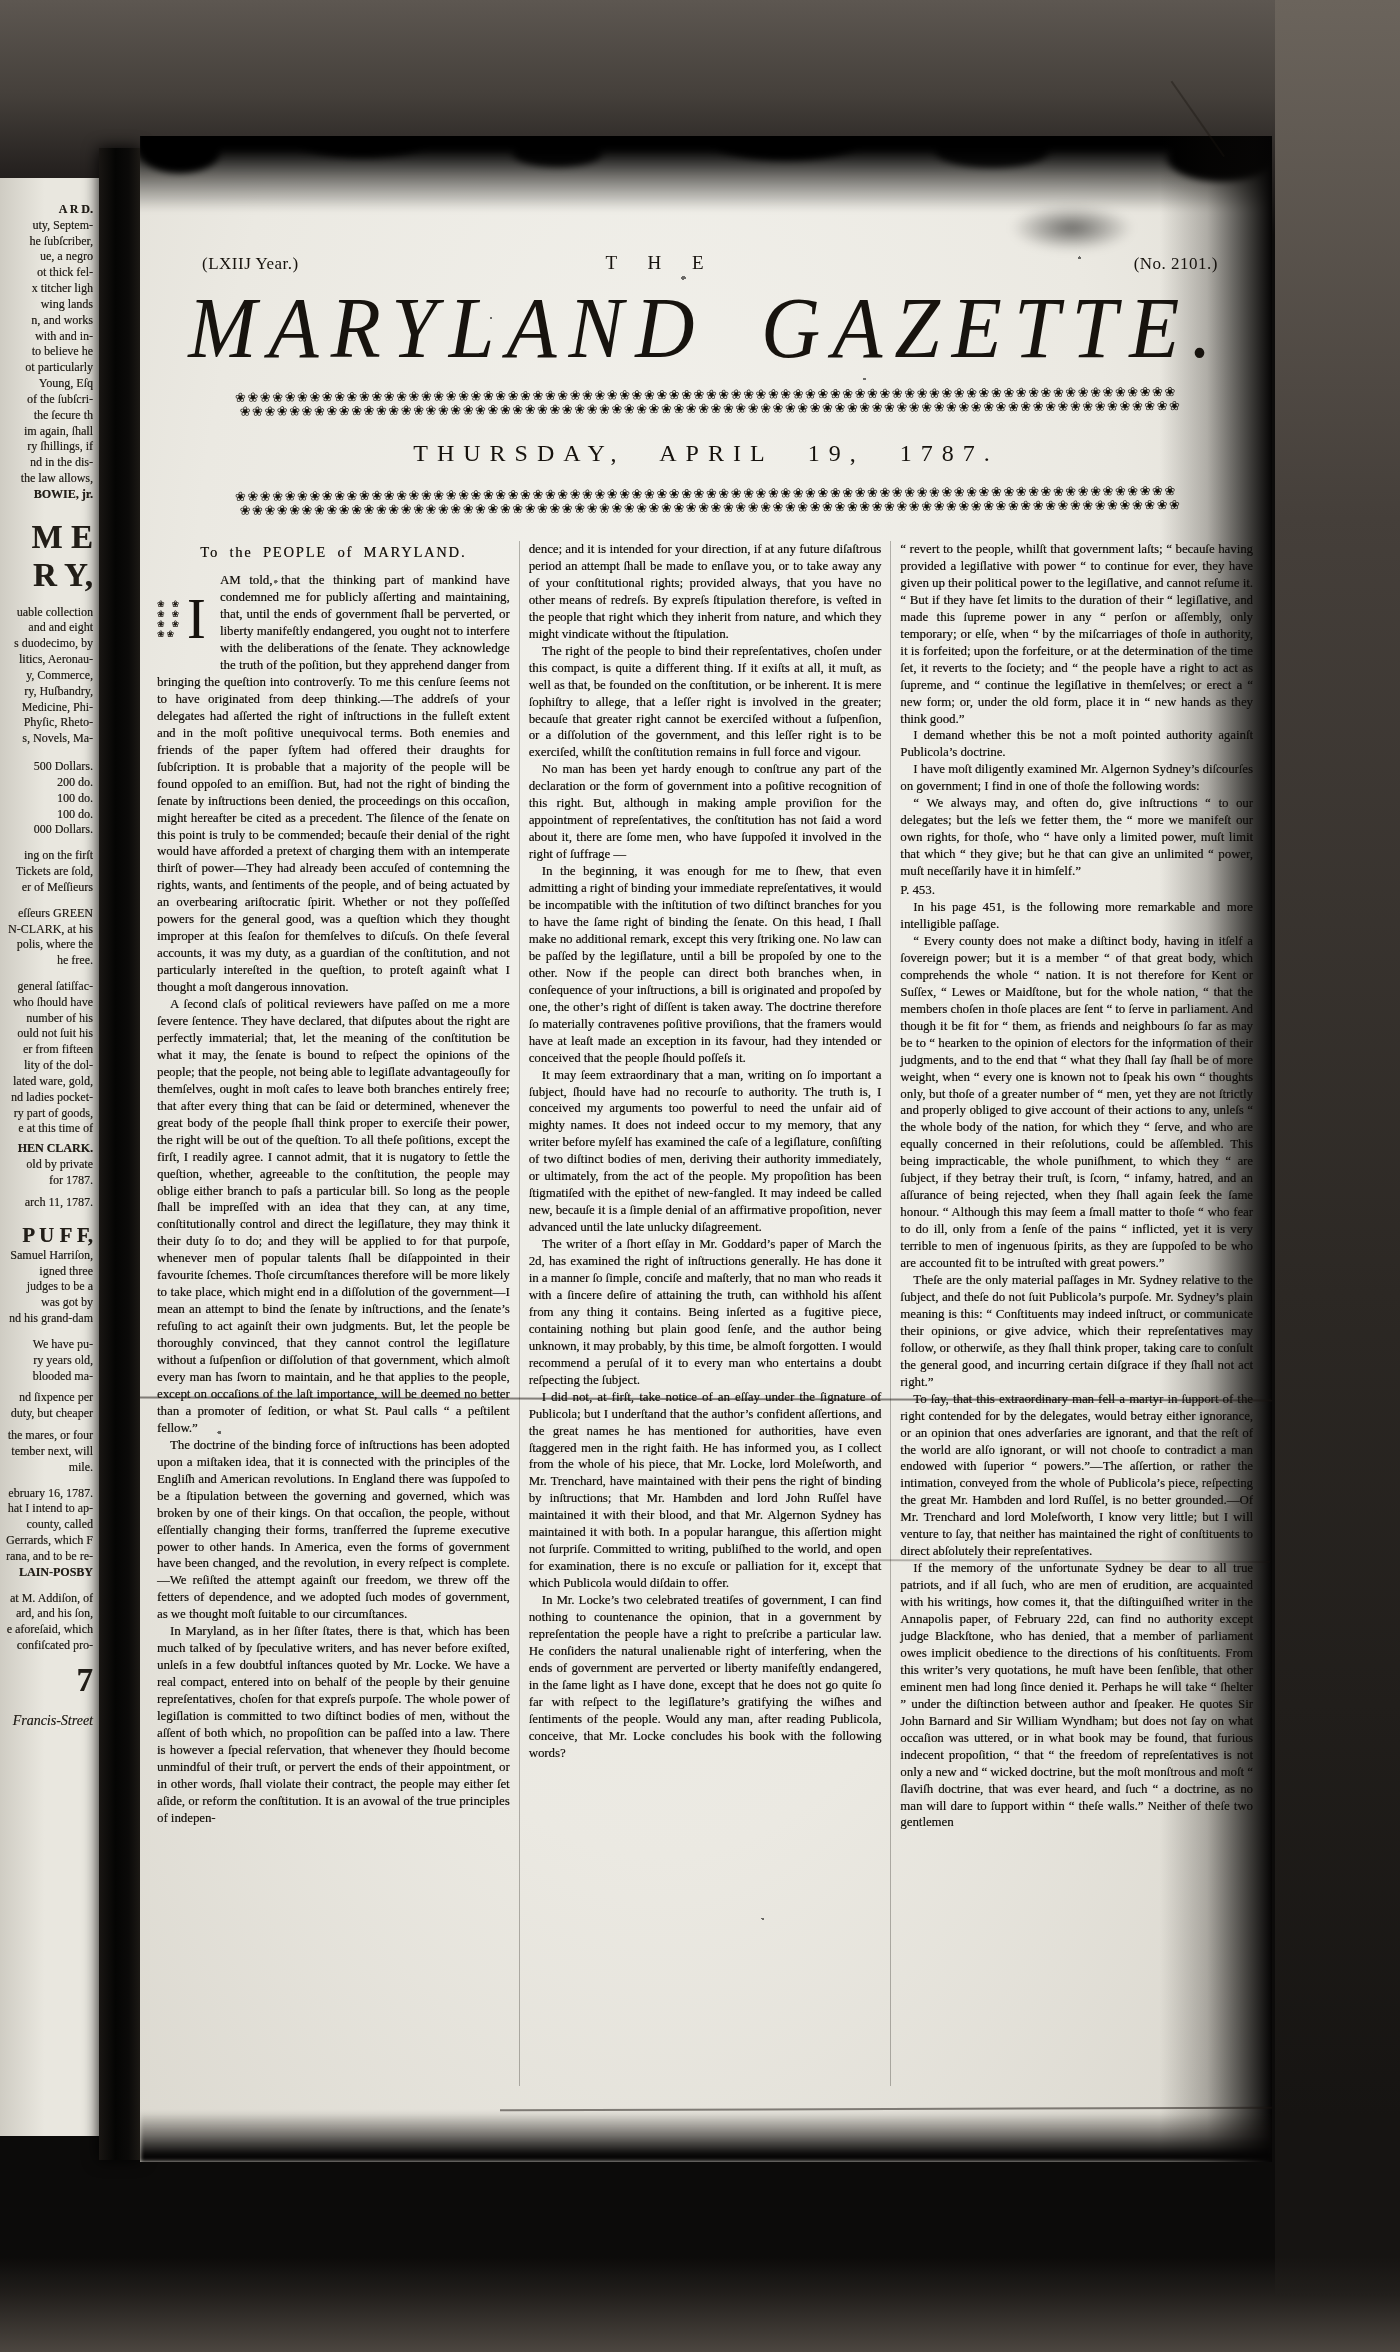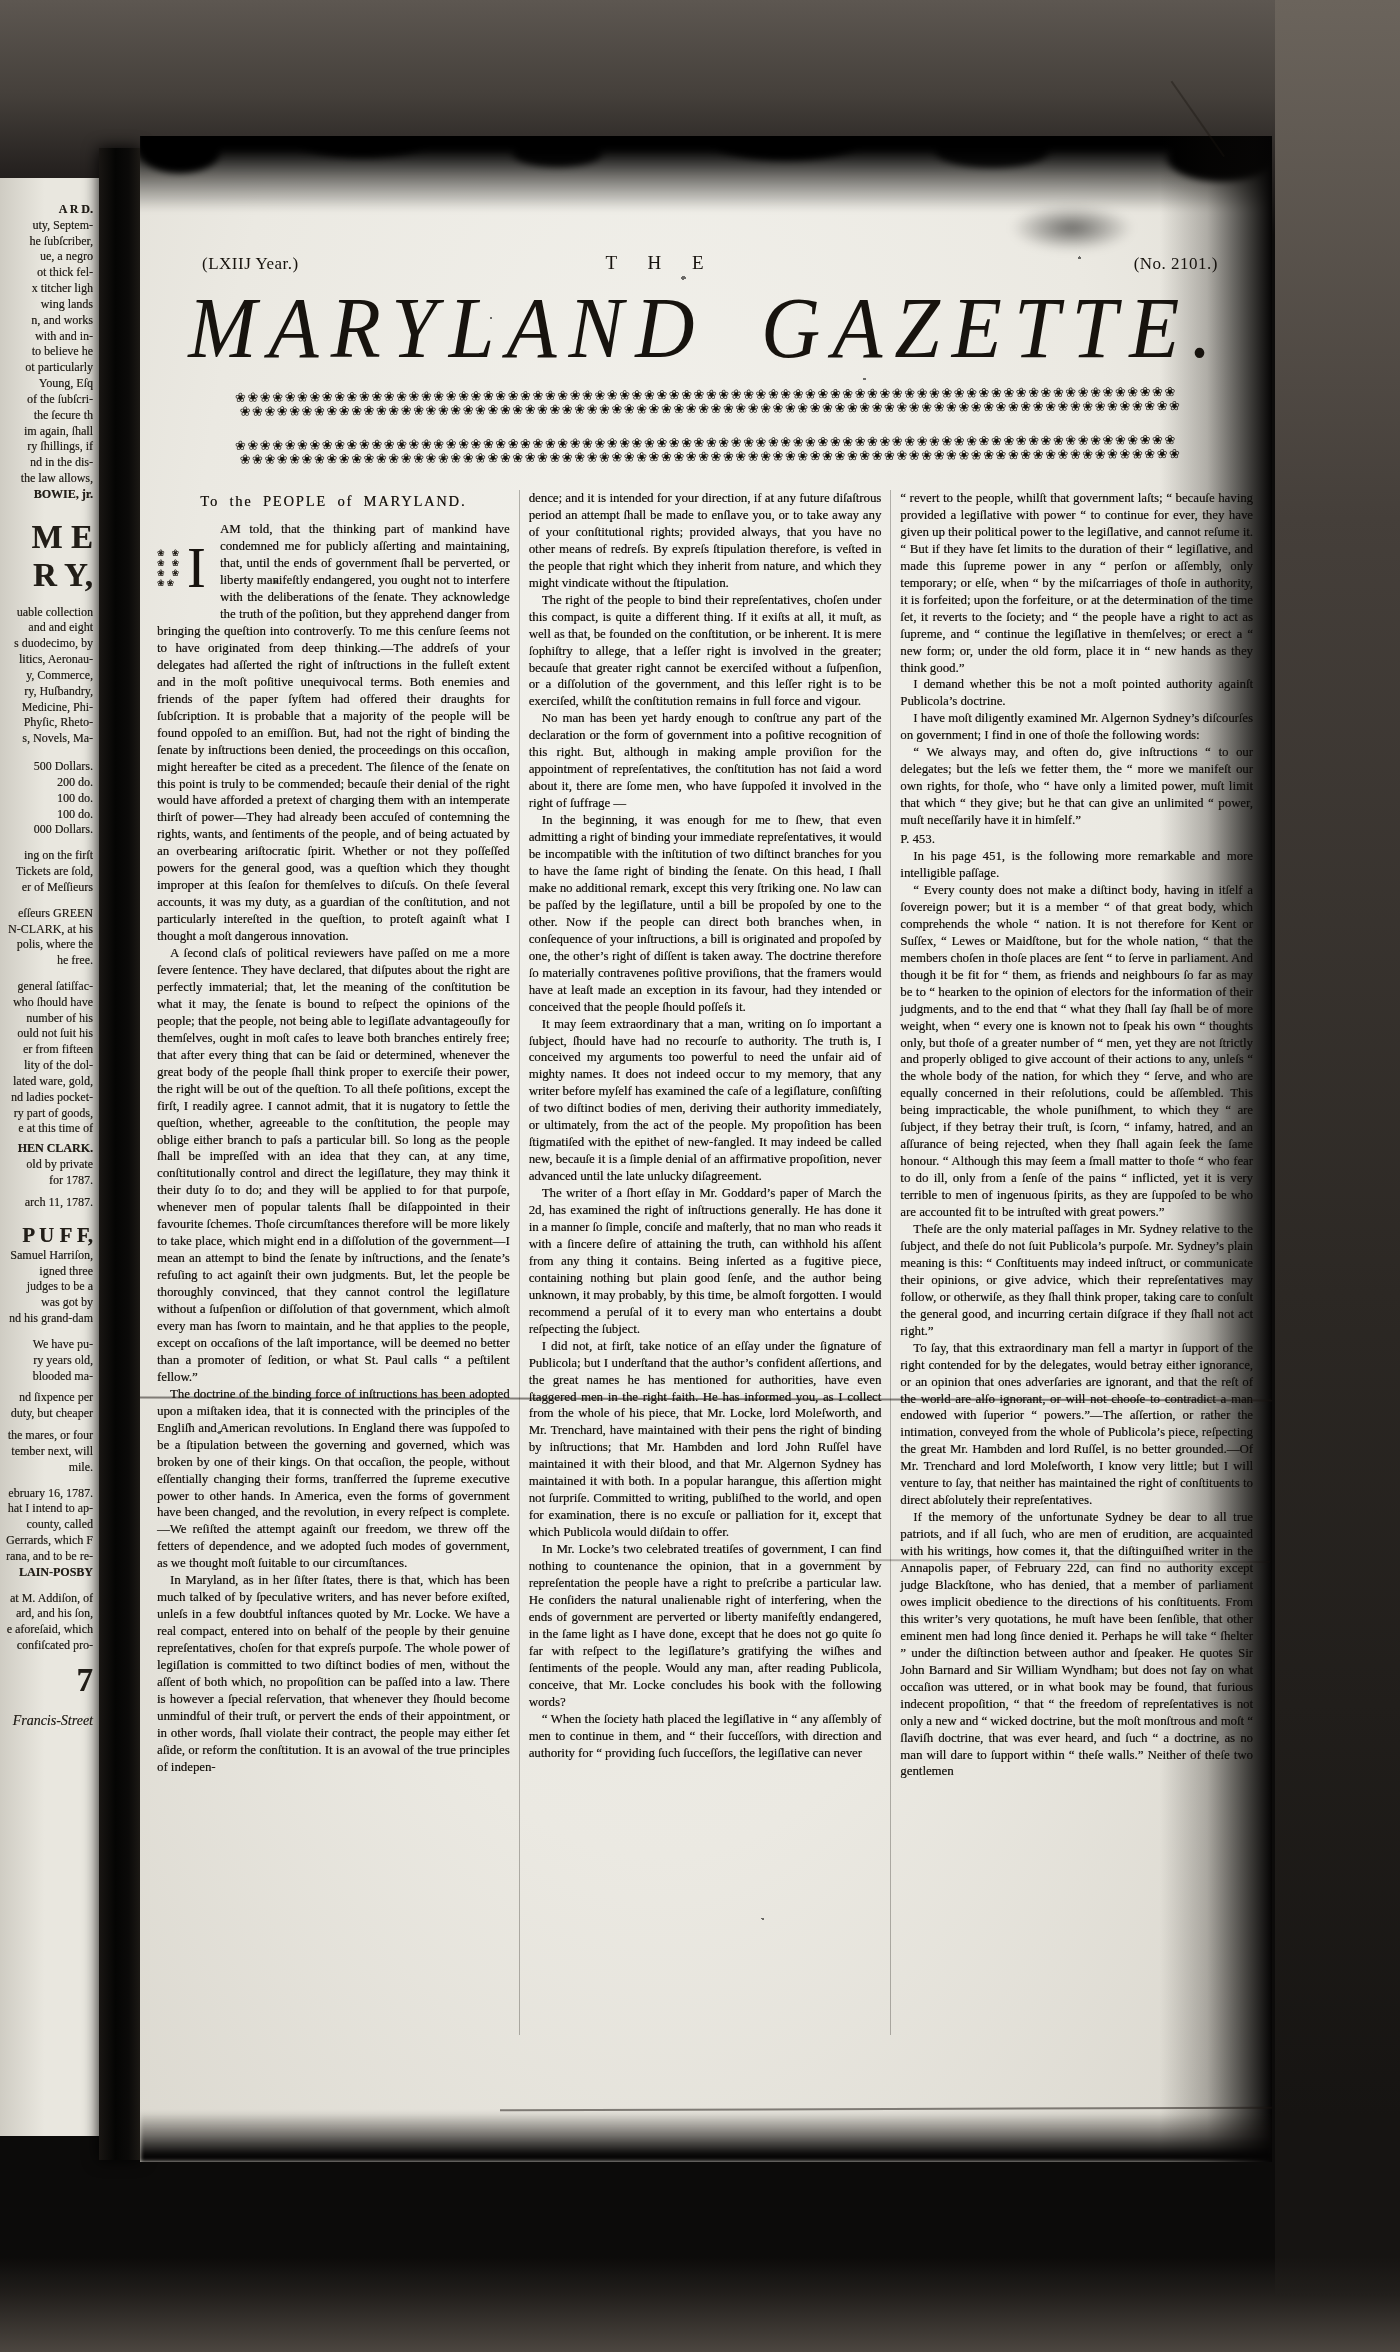--- a/index.html
+++ b/index.html
@@ -197,20 +197,21 @@
       <span>(No. 2101.)</span>
     </div>
 
     <div class="masthead">MARYLAND GAZETTE.</div>
 
     <div class="ornament-band">
       <span class="ornament-row">❀❀❀❀❀❀❀❀❀❀❀❀❀❀❀❀❀❀❀❀❀❀❀❀❀❀❀❀❀❀❀❀❀❀❀❀❀❀❀❀❀❀❀❀❀❀❀❀❀❀❀❀❀❀❀❀❀❀❀❀❀❀❀❀❀❀❀❀❀❀❀❀❀❀❀❀</span>
       <span class="ornament-row">❀❀❀❀❀❀❀❀❀❀❀❀❀❀❀❀❀❀❀❀❀❀❀❀❀❀❀❀❀❀❀❀❀❀❀❀❀❀❀❀❀❀❀❀❀❀❀❀❀❀❀❀❀❀❀❀❀❀❀❀❀❀❀❀❀❀❀❀❀❀❀❀❀❀❀❀</span>
     </div>
 
+    <div class="dateline">THURSDAY, APRIL 19, 1787.</div>
 
     <div class="ornament-band second">
       <span class="ornament-row">❀❀❀❀❀❀❀❀❀❀❀❀❀❀❀❀❀❀❀❀❀❀❀❀❀❀❀❀❀❀❀❀❀❀❀❀❀❀❀❀❀❀❀❀❀❀❀❀❀❀❀❀❀❀❀❀❀❀❀❀❀❀❀❀❀❀❀❀❀❀❀❀❀❀❀❀</span>
       <span class="ornament-row">❀❀❀❀❀❀❀❀❀❀❀❀❀❀❀❀❀❀❀❀❀❀❀❀❀❀❀❀❀❀❀❀❀❀❀❀❀❀❀❀❀❀❀❀❀❀❀❀❀❀❀❀❀❀❀❀❀❀❀❀❀❀❀❀❀❀❀❀❀❀❀❀❀❀❀❀</span>
     </div>
 
     <div class="columns">
       <div class="col">
         <h3 class="article-heading">To the PEOPLE of MARYLAND.</h3>
         <div class="dropcap">
@@ -227,21 +228,20 @@
       <div class="col">
         <div class="paras">
             <p>dence; and it is intended for your direction, if at any future diſaſtrous period an attempt ſhall be made to enſlave you, or to take away any of your conſtitutional rights; provided always, that you have no other means of redreſs. By expreſs ſtipulation therefore, is veſted in the people that right which they inherit from nature, and which they might vindicate without the ſtipulation.</p>
             <p>The right of the people to bind their repreſentatives, choſen under this compact, is quite a different thing. If it exiſts at all, it muſt, as well as that, be founded on the conſtitution, or be inherent. It is mere ſophiſtry to allege, that a leſſer right is involved in the greater; becauſe that greater right cannot be exerciſed without a ſuſpenſion, or a diſſolution of the government, and this leſſer right is to be exerciſed, whilſt the conſtitution remains in full force and vigour.</p>
             <p>No man has been yet hardy enough to conſtrue any part of the declaration or the form of government into a poſitive recognition of this right. But, although in making ample proviſion for the appointment of repreſentatives, the conſtitution has not ſaid a word about it, there are ſome men, who have ſuppoſed it involved in the right of ſuffrage —</p>
             <p>In the beginning, it was enough for me to ſhew, that even admitting a right of binding your immediate repreſentatives, it would be incompatible with the inſtitution of two diſtinct branches for you to have the ſame right of binding the ſenate. On this head, I ſhall make no additional remark, except this very ſtriking one. No law can be paſſed by the legiſlature, until a bill be propoſed by one to the other. Now if the people can direct both branches when, in conſequence of your inſtructions, a bill is originated and propoſed by one, the other’s right of diſſent is taken away. The doctrine therefore ſo materially contravenes poſitive proviſions, that the framers would have at leaſt made an exception in its favour, had they intended or conceived that the people ſhould poſſeſs it.</p>
             <p>It may ſeem extraordinary that a man, writing on ſo important a ſubject, ſhould have had no recourſe to authority. The truth is, I conceived my arguments too powerful to need the unfair aid of mighty names. It does not indeed occur to my memory, that any writer before myſelf has examined the caſe of a legiſlature, conſiſting of two diſtinct bodies of men, deriving their authority immediately, or ultimately, from the act of the people. My propoſition has been ſtigmatiſed with the epithet of new-fangled. It may indeed be called new, becauſe it is a ſimple denial of an affirmative propoſition, never advanced until the late unlucky diſagreement.</p>
             <p>The writer of a ſhort eſſay in Mr. Goddard’s paper of March the 2d, has examined the right of inſtructions generally. He has done it in a manner ſo ſimple, conciſe and maſterly, that no man who reads it with a ſincere deſire of attaining the truth, can withhold his aſſent from any thing it contains. Being inſerted as a fugitive piece, containing nothing but plain good ſenſe, and the author being unknown, it may probably, by this time, be almoſt forgotten. I would recommend a peruſal of it to every man who entertains a doubt reſpecting the ſubject.</p>
             <p>I did not, at firſt, take notice of an eſſay under the ſignature of Publicola; but I underſtand that the author’s confident aſſertions, and the great names he has mentioned for authorities, have even ſtaggered men in the right faith. He has informed you, as I collect from the whole of his piece, that Mr. Locke, lord Moleſworth, and Mr. Trenchard, have maintained with their pens the right of binding by inſtructions; that Mr. Hambden and lord John Ruſſel have maintained it with their blood, and that Mr. Algernon Sydney has maintained it with both. In a popular harangue, this aſſertion might not ſurpriſe. Committed to writing, publiſhed to the world, and open for examination, there is no excuſe or palliation for it, except that which Publicola would diſdain to offer.</p>
             <p>In Mr. Locke’s two celebrated treatiſes of government, I can find nothing to countenance the opinion, that in a government by repreſentation the people have a right to preſcribe a particular law. He conſiders the natural unalienable right of interfering, when the ends of government are perverted or liberty manifeſtly endangered, in the ſame light as I have done, except that he does not go quite ſo far with reſpect to the legiſlature’s gratifying the wiſhes and ſentiments of the people. Would any man, after reading Publicola, conceive, that Mr. Locke concludes his book with the following words?</p>
-            <p>“ When the ſociety hath placed the legiſlative in “ any aſſembly of men to continue in them, and “ their ſucceſſors, with direction and authority for “ providing ſuch ſucceſſors, the legiſlative can never</p>
           </div>
       </div>
       <div class="col">
         <div class="paras">
             <p>“ revert to the people, whilſt that government laſts; “ becauſe having provided a legiſlative with power “ to continue for ever, they have given up their political power to the legiſlative, and cannot reſume it. “ But if they have ſet limits to the duration of their “ legiſlative, and made this ſupreme power in any “ perſon or aſſembly, only temporary; or elſe, when “ by the miſcarriages of thoſe in authority, it is forfeited; upon the forfeiture, or at the determination of the time ſet, it reverts to the ſociety; and “ the people have a right to act as ſupreme, and “ continue the legiſlative in themſelves; or erect a “ new form; or, under the old form, place it in “ new hands as they think good.”</p>
             <p>I demand whether this be not a moſt pointed authority againſt Publicola’s doctrine.</p>
             <p>I have moſt diligently examined Mr. Algernon Sydney’s diſcourſes on government; I find in one of thoſe the following words:</p>
             <p>“ We always may, and often do, give inſtructions “ to our delegates; but the leſs we fetter them, the “ more we manifeſt our own rights, for thoſe, who “ have only a limited power, muſt limit that which “ they give; but he that can give an unlimited “ power, muſt neceſſarily have it in himſelf.”</p>
             <p class="pnum">P. 453.</p>
             <p>In his page 451, is the following more remarkable and more intelligible paſſage.</p>

